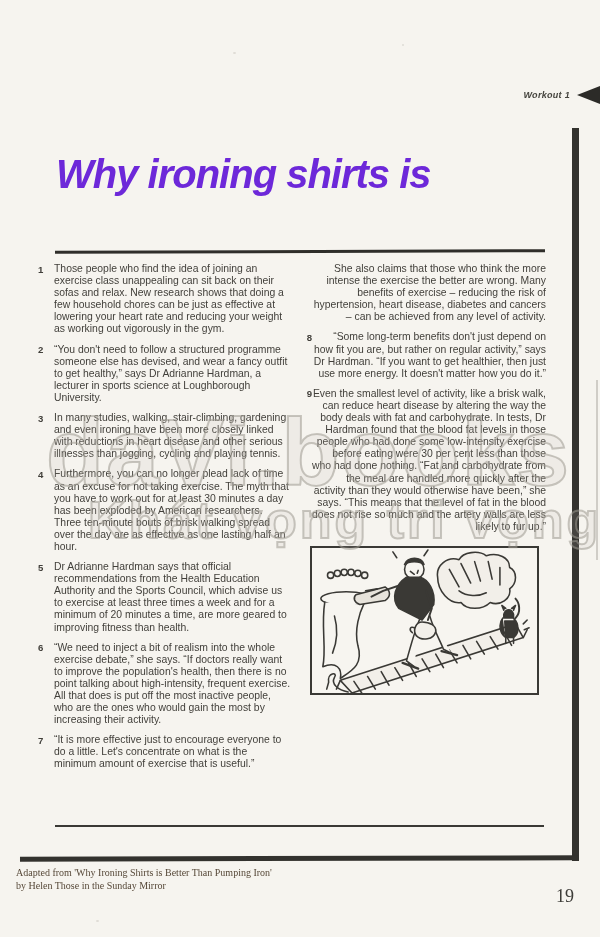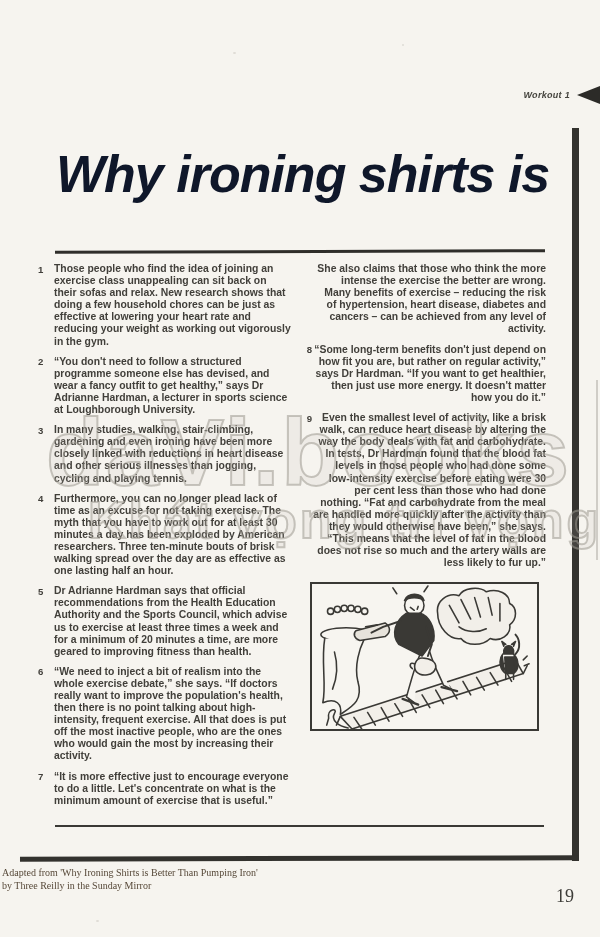--- a/index.html
+++ b/index.html
@@ -19,40 +19,40 @@
     border-right:23px solid #2c2b28;}
   
   .right-bar{position:absolute;left:572px;top:128px;width:7px;height:733px;background:#33322e;}
   .bottom-bar{position:absolute;left:20px;top:856px;width:559px;height:5px;background:#33322e;transform:rotate(-0.15deg);}
   .title-rule{position:absolute;left:55px;top:250px;width:490px;height:3px;background:#2f2e2a;transform:rotate(-0.2deg);}
   .article-rule{position:absolute;left:55px;top:825px;width:489px;height:2px;background:#3a3935;}
   .edge-smudge{position:absolute;left:596px;top:380px;width:2px;height:180px;background:#b7b3ac;opacity:.6;}
   
   .title{
     position:absolute;left:56px;top:150px;width:500px;
-    font-weight:bold;font-style:italic;font-size:52px;line-height:48px;
-    letter-spacing:-1px;color:#0f172a;
+    font-weight:bold;font-style:italic;font-size:40px;line-height:48px;
+    letter-spacing:-1px;color:#6d28d9;
   }
   .title span{display:block;}
   
   .col{position:absolute;top:263px;font-size:10.4px;line-height:12.1px;color:#413f3a;}
   .col-left{left:38px;width:253px;}
   .col-right{left:296px;width:250px;text-align:right;}
   .para{display:flex;margin:0 0 8px 0;}
   .pnum{flex:0 0 16px;font-weight:bold;font-size:9.6px;padding-top:.5px;}
-  .ptext{flex:1;font-weight:bold;}
+  .ptext{flex:1;}
   
   .cartoon-box{
     margin:13px 0 0 14px;width:229px;height:149px;
     border:2px solid #3a3935;background:#f7f5f0;box-sizing:border-box;
   }
   .cartoon-box svg{display:block;width:100%;height:100%;}
   
   .credit{
-    position:absolute;left:2px;top:866px;width:380px;
+    position:absolute;left:16px;top:866px;width:380px;
     font-family:"Liberation Serif",serif;font-size:10px;line-height:13px;color:#564838;
   }
   .credit .src{}
   .page-number{
     position:absolute;left:556px;top:886px;font-family:"Liberation Serif",serif;
     font-size:18px;color:#3d3c38;}
   
   .wm{position:absolute;pointer-events:none;font-weight:bold;white-space:nowrap;
     color:rgba(190,187,180,0.14);
     -webkit-text-stroke:2px rgba(158,154,146,0.55);}
@@ -198,21 +198,21 @@
         </g>
       </svg>
     </div>
   </div>
 
   <div class="article-rule"></div>
 
   <div class="credit">
     <div>Adapted from 'Why Ironing Shirts is Better Than Pumping Iron'</div>
     <div>
-      <span>by Three Reilly in the </span><span class="src">Sunday Mirror</span>
+      <span>by Helen Those in the </span><span class="src">Sunday Mirror</span>
     </div>
   </div>
 
   <div class="page-number">19</div>
 
   <div class="wm wm1">daVi.books</div>
   <div class="wm wm2">Khát vọng tri vọng</div>
 
   <div class="speck" style="left:233px;top:52px;width:3px;height:2px;"></div>
   <div class="speck" style="left:402px;top:44px;width:2px;height:2px;"></div>

